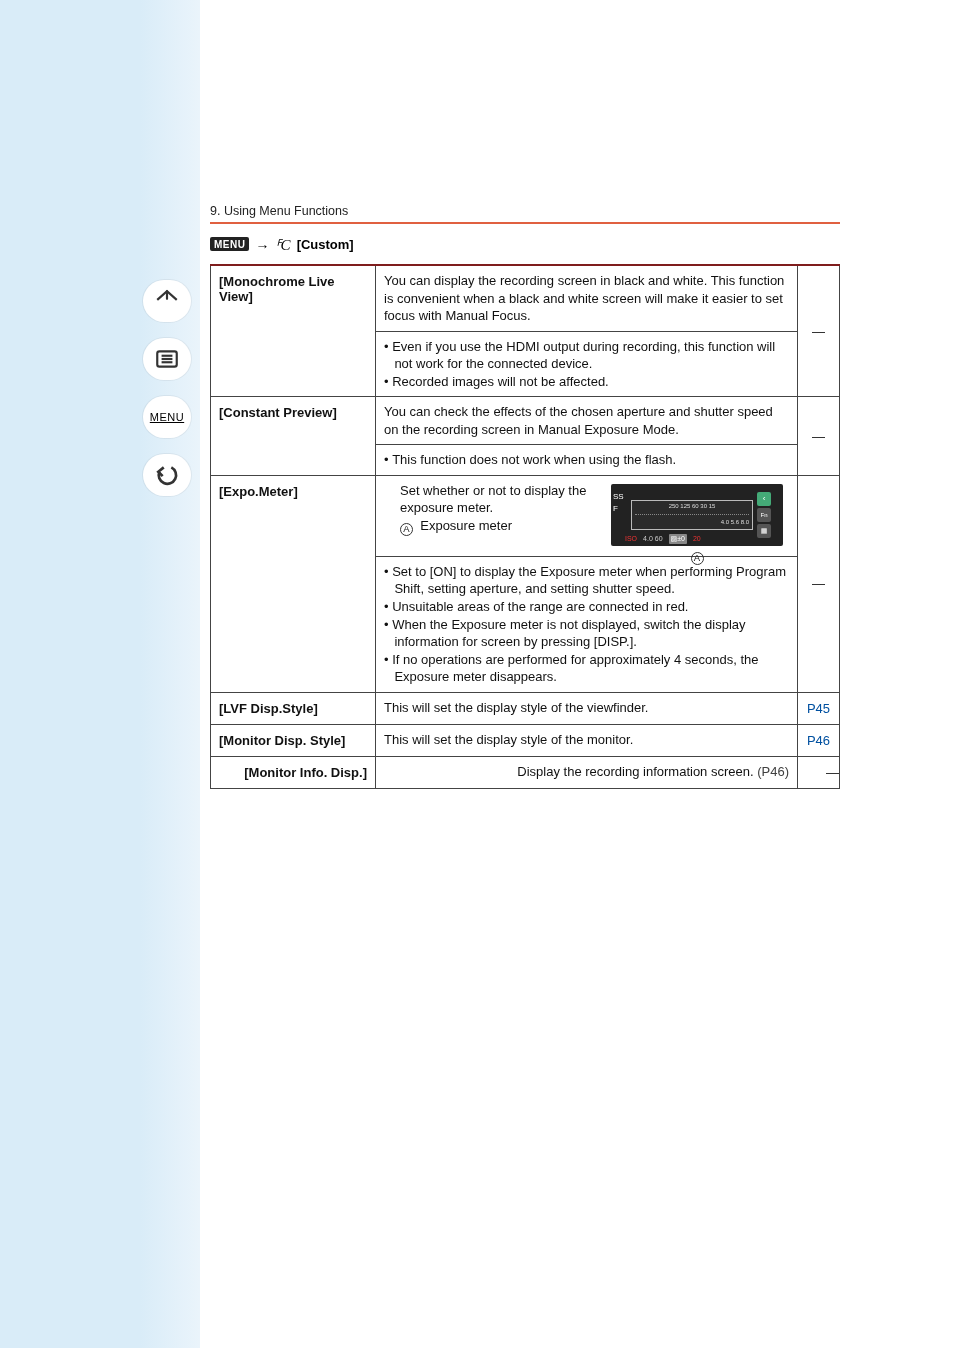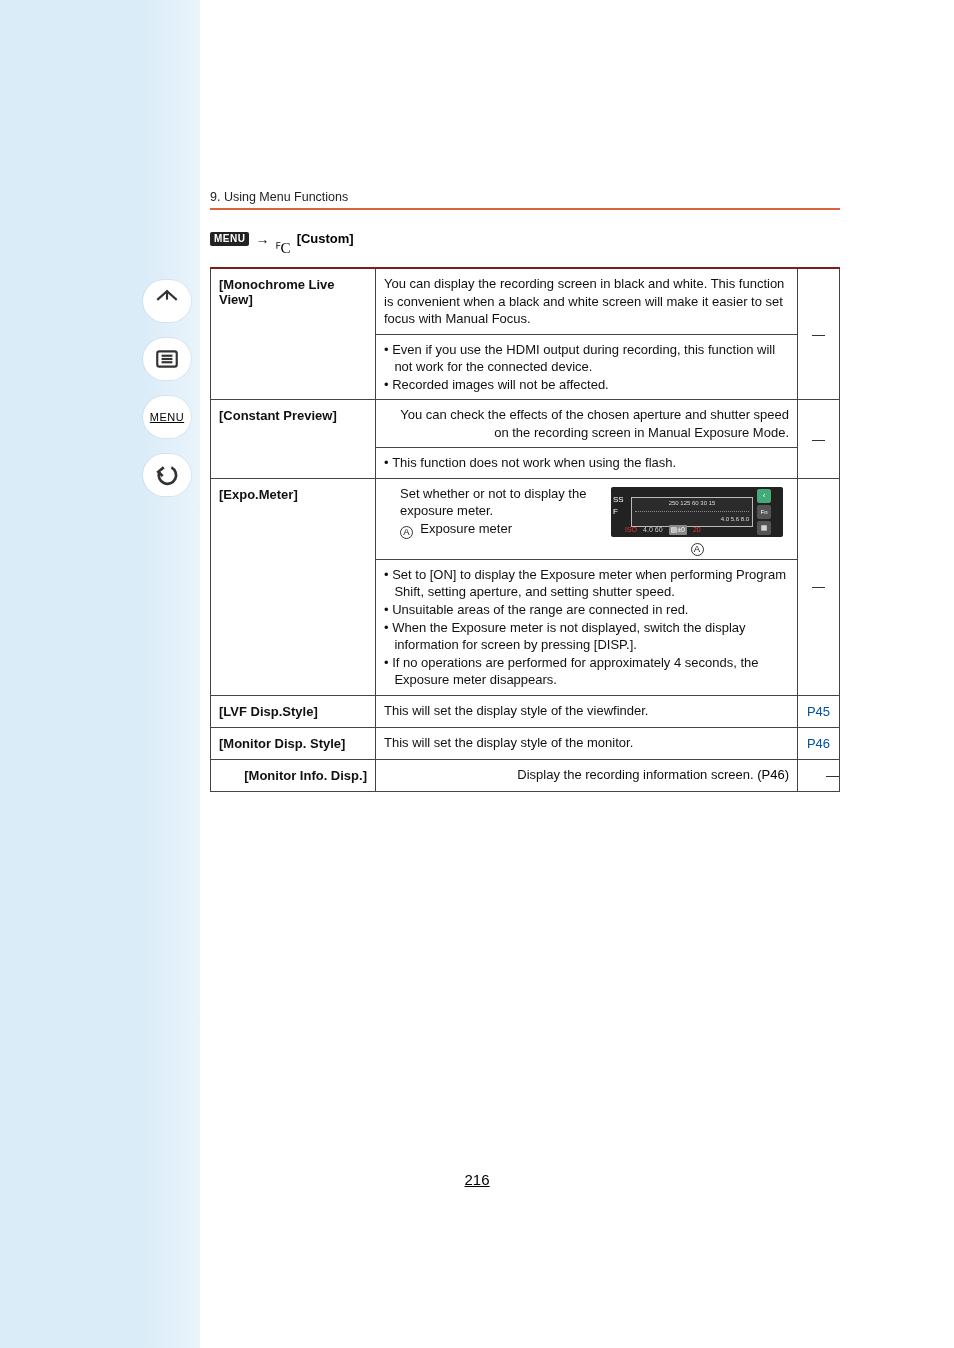--- a/index.html
+++ b/index.html
@@ -29,21 +29,21 @@
     border-radius: 22px;
     background: #fff;
     display: flex; align-items: center; justify-content: center;
     box-shadow: 0 0 0 1px rgba(0,0,0,0.05);
   }
   .nav-icon { width: 26px; height: 26px; stroke: #333; fill: none; stroke-width: 2; }
 
   .content {
     position: absolute;
     left: 210px;
-    top: 190px;
+    top: 204px;
     width: 620px;
   }
 
   .section-header {
     font-size: 12.5px;
     color: #222;
     padding-bottom: 4px;
   }
   .red-rule { height: 2px; background: #e06040; width: 630px; margin-bottom: 10px; }
 
@@ -55,21 +55,21 @@
     margin: 6px 0 10px 0;
   }
   .menu-box {
     background: #222; color: #fff;
     border-radius: 2px; padding: 1px 4px;
     font-size: 10px; letter-spacing: .5px; font-weight: bold;
     display: inline-flex; align-items: center;
     height: 14px;
   }
   .menu-arrow { font-size: 14px; }
-  .custom-icon { font-family: "Times New Roman", serif; font-size: 15px; margin-top: 17px; }
+  .custom-icon { font-style: italic; font-family: "Times New Roman", serif; font-size: 15px; }
   .custom-label { font-weight: bold; }
 
   table.spec {
     border-collapse: collapse;
     width: 630px;
     font-size: 13px;
     color: #111;
   }
   table.spec td {
     border: 1px solid #444;
@@ -104,21 +104,21 @@
   ul.notes li::before { content: "\2022\00a0"; }
   ul.notes li { text-indent: -0.8em; padding-left: 0.8em; }
 
   .expo-figure {
     position: absolute;
     right: 6px; top: 2px;
     width: 172px;
     text-align: center;
   }
   .expo-figure .outer {
-    width: 172px; height: 50px;
+    width: 172px; height: 62px;
     background: #222;
     border-radius: 2px;
     position: relative;
     padding: 4px 4px 4px 20px;
     display: flex; align-items: center;
   }
   .expo-figure .meterbox {
     border: 1px solid #bbb;
     background: #2b2b2b;
     width: 122px; height: 30px;
@@ -152,21 +152,21 @@
     width: 13px; height: 13px;
     border: 1px solid #333; border-radius: 50%;
     align-items: center; justify-content: center;
     font-size: 9.5px;
   }
   .mid .circle-a { vertical-align: -2px; }
 
   .expo-top-wrap { position: relative; min-height: 64px; }
   .expo-top-text { width: 215px; line-height: 1.35; margin-left: 16px; }
 
-  .inline-link { color: #000000; text-decoration: none; }
+  .inline-link { color: #404040; text-decoration: none; }
 
   .pagenum {
     position: absolute;
     left: 0; right: 0; bottom: 160px;
     text-align: center;
     font-size: 15px;
     text-decoration: underline;
   }
 </style>
 </head>
@@ -224,21 +224,21 @@
         <td class="mid inner-bottom">
           <ul class="notes">
             <li>Even if you use the HDMI output during recording, this function will not work for the connected device.</li>
             <li>Recorded images will not be affected.</li>
           </ul>
         </td>
       </tr>
 
       <tr>
         <td class="left" rowspan="2">[Constant Preview]</td>
-        <td class="mid inner-top" style="border-bottom:1px solid #444;text-align:right;">You can check the effects of the chosen aperture and shutter speed on the recording screen in Manual Exposure Mode.</td>
+        <td class="mid inner-top" style="border-bottom:1px solid #444;">You can check the effects of the chosen aperture and shutter speed on the recording screen in Manual Exposure Mode.</td>
         <td class="right" rowspan="2">—</td>
       </tr>
       <tr>
         <td class="mid inner-bottom">
           <ul class="notes">
             <li>This function does not work when using the flash.</li>
           </ul>
         </td>
       </tr>
 
@@ -307,14 +307,13 @@
         <td class="left">[Monitor Info. Disp.]</td>
         <td class="mid">
           <span>Display the recording information screen. </span><a href="#" class="inline-link">(P46)</a>
         </td>
         <td class="right">—</td>
       </tr>
     </tbody>
       </table>
   </div>
 
-  <div class="pagenum">216</div>
 </div>
 
 </body></html>

